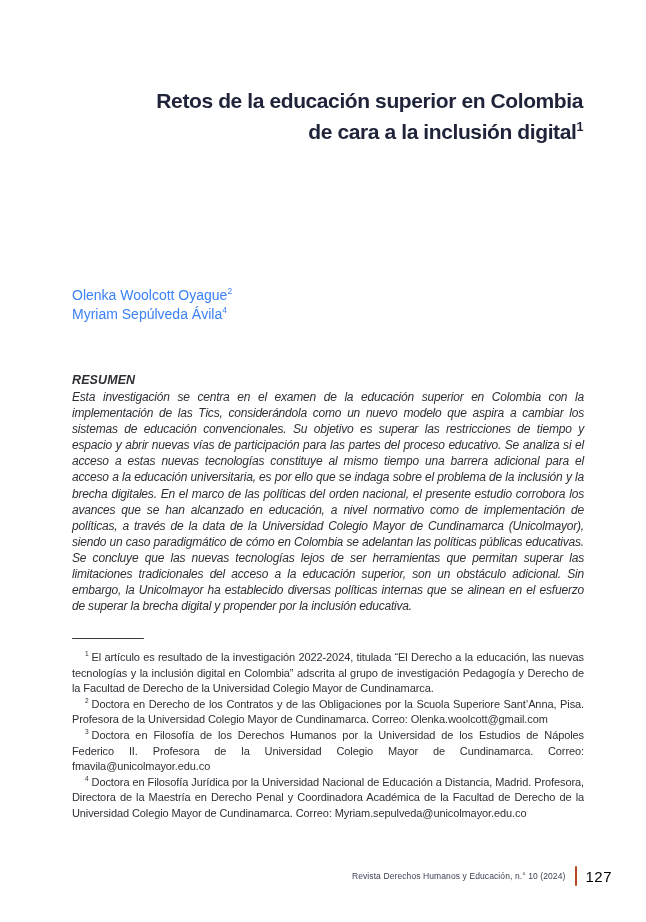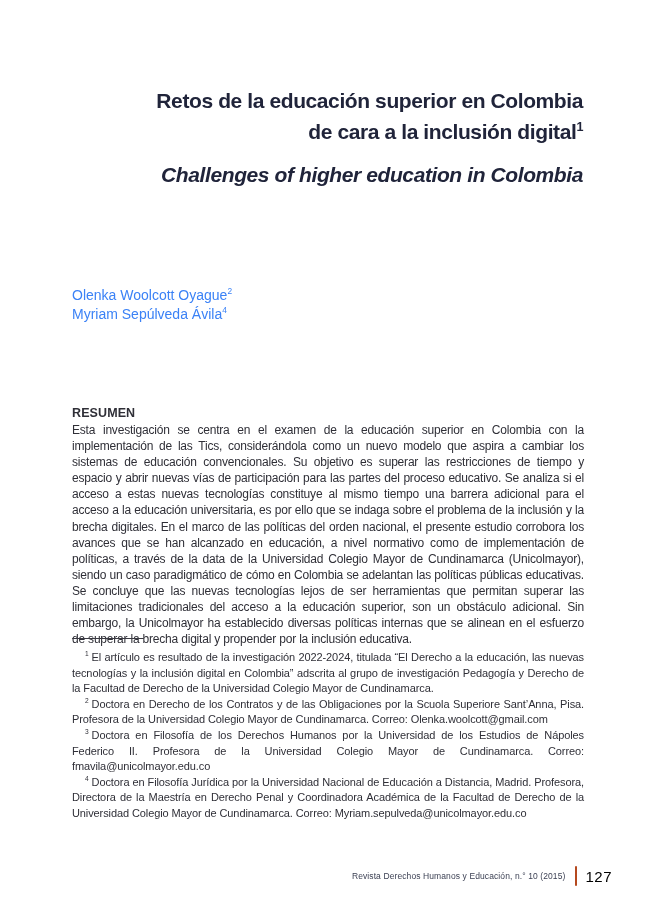--- a/index.html
+++ b/index.html
@@ -29,22 +29,23 @@
   sup.marker { font-size: 0.6em; vertical-align: super; line-height: 0; }
 
   
   .authors {
     position: absolute; top: 286px; left: 72px;
     font-size: 14px; line-height: 19px; color: #3b82f6;
   }
 
   
   .abstract {
-    position: absolute; top: 405px; left: 72px; width: 512px;
+    position: absolute; top: 372px; left: 72px; width: 512px;
     color: #2f2f37;
+    font-style: italic;
   }
   .abstract-heading {
     font-size: 12.5px; font-weight: bold; line-height: 17px;
     letter-spacing: 0.1px;
   }
   .abstract-text {
     font-size: 12px; line-height: 16.1px; letter-spacing: -0.2px;
     text-align: justify;
   }
 
@@ -83,21 +84,21 @@
 <body>
 
 <div class="page">
 
   <header class="title-block">
     <h1 class="title-es">
       <span>Retos de la educación superior en Colombia</span><br>
       <span>de cara a la inclusión digital</span><sup class="marker">1</sup>
     </h1>
     <h2 class="title-en">
-      <span>Challenges of higher education in Colombia</span><br>
+      <br>
     </h2>
   </header>
 
   <section class="authors">
     <p class="author">
       <span>Olenka Woolcott Oyague</span><sup class="marker">2</sup>
     </p>
     <p class="author">
       <span>Myriam Sepúlveda Ávila</span><sup class="marker">4</sup>
     </p>
@@ -118,18 +119,18 @@
     </p>
     <p class="footnote">
       <sup class="marker">3</sup><span>Doctora en Filosofía de los Derechos Humanos por la Universidad de los Estudios de Nápoles Federico II. Profesora de la Universidad Colegio Mayor de Cundinamarca. Correo: fmavila@unicolmayor.edu.co</span>
     </p>
     <p class="footnote">
       <sup class="marker">4</sup><span>Doctora en Filosofía Jurídica por la Universidad Nacional de Educación a Distancia, Madrid. Profesora, Directora de la Maestría en Derecho Penal y Coordinadora Académica de la Facultad de Derecho de la Universidad Colegio Mayor de Cundinamarca. Correo: Myriam.sepulveda@unicolmayor.edu.co</span>
     </p>
   </section>
 
   <footer class="footer">
-    <span class="journal-name">Revista Derechos Humanos y Educación, n.° 10 (2015)</span>
+    <span class="journal-name">Revista Derechos Humanos y Educación, n.° 10 (2024)</span>
     <span class="footer-divider"></span>
     <span class="page-number">127</span>
   </footer>
 
 </div>
 
 </body></html>

